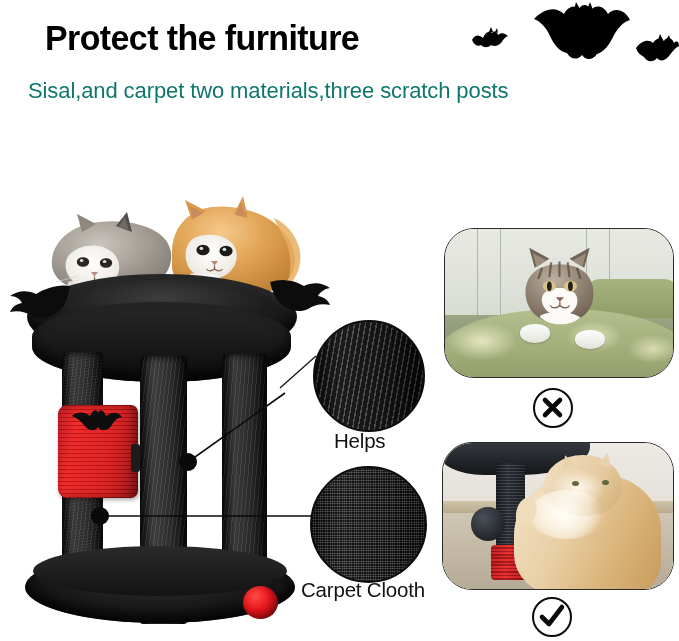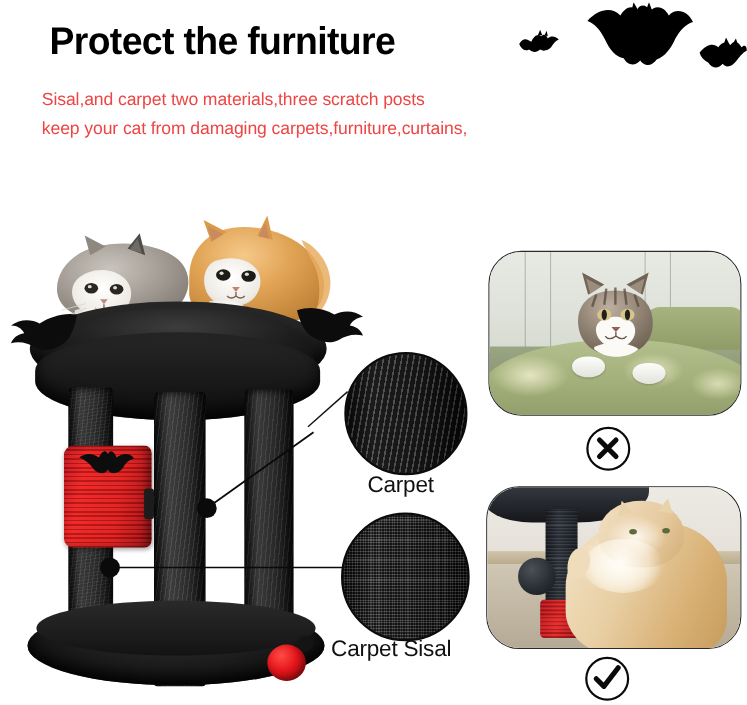--- a/index.html
+++ b/index.html
@@ -17,22 +17,22 @@
     position: absolute; left: 45px; top: 17px;
     font-family: "Liberation Sans", sans-serif;
     font-weight: bold; font-size: 35px; line-height: 42px;
     letter-spacing: -0.6px; color: #000;
     transform: scaleX(0.97); transform-origin: left center;
     white-space: nowrap;
   }
   #bats { position: absolute; left: 460px; top: 2px; width: 219px; height: 80px; }
 
   #body-copy {
-    position: absolute; left: 38px; top: 78px; width: 610px;
-    font-size: 16px; line-height: 26.5px; color: #ef4444;
+    position: absolute; left: 28px; top: 78px; width: 610px;
+    font-size: 22px; line-height: 26.5px; color: #0f766e;
     letter-spacing: -0.1px;
   }
   #body-copy .ln { display: block; white-space: nowrap; }
 
   
   #product { position: absolute; left: 0px; top: 196px; width: 330px; height: 420px; }
 
   
   #bed-ring {
     position: absolute; left: 27px; top: 78px; width: 270px; height: 86px;
@@ -306,21 +306,20 @@
                               C207 34 212 36 214 41 C217 38 219 40 219 44
                               C215 46 212 50 209 54 C205 59 200 60 197 56
                               C193 61 187 60 184 55 C180 53 177 50 176 46 Z"></path>
         <path fill="#000" d="M198 38 L200 32 L203 38 Z M206 38 L209 33 L211 39 Z"></path>
       </g>
     </svg>
   </div>
 
   <div id="body-copy">
     <span class="ln">Sisal,and carpet two materials,three scratch posts</span>
-    <span class="ln">keep your cat from damaging carpets,furniture,curtains,</span>
   </div>
 
   <div id="product">
 
     <svg class="catsprite" style="left:22px; top:-2px;" width="290" height="118" viewBox="0 0 290 118">
       <defs>
         <radialGradient id="gGray" cx="40%" cy="32%" r="78%">
           <stop offset="0%" stop-color="#c9c4bd"></stop>
           <stop offset="52%" stop-color="#a29c94"></stop>
           <stop offset="100%" stop-color="#7c766f"></stop>
@@ -437,26 +436,26 @@
 
     <line x1="280" y1="388" x2="316" y2="356" stroke="#141414" stroke-width="1.3"></line>
 
     <line x1="100" y1="516" x2="312" y2="516" stroke="#0a0a0a" stroke-width="1.4"></line>
     <circle cx="100" cy="516" r="9" fill="#0a0a0a"></circle>
   </svg>
 
   <div class="swatch" id="swatch-sisal">
     <div class="sisal-tex"></div>
   </div>
-  <div class="swatch-label" id="label-sisal">Carpet</div>
+  <div class="swatch-label" id="label-sisal">Helps</div>
 
   <div class="swatch" id="swatch-carpet">
     <div class="carpet-tex"></div>
   </div>
-  <div class="swatch-label" id="label-carpet">Carpet Sisal</div>
+  <div class="swatch-label" id="label-carpet">Carpet Clooth</div>
 
   <div class="photo-card" id="photo-bad">
     <div class="bp-wall"></div>
     <div class="bp-panel" style="left:14%;"></div>
     <div class="bp-panel" style="left:24%;"></div>
     <div class="bp-panel" style="left:62%;"></div>
     <div class="bp-panel" style="left:72%;"></div>
     <div class="bp-floor"></div>
     <div class="bp-sofa-back"></div>
     <div class="bp-sofa"></div>

